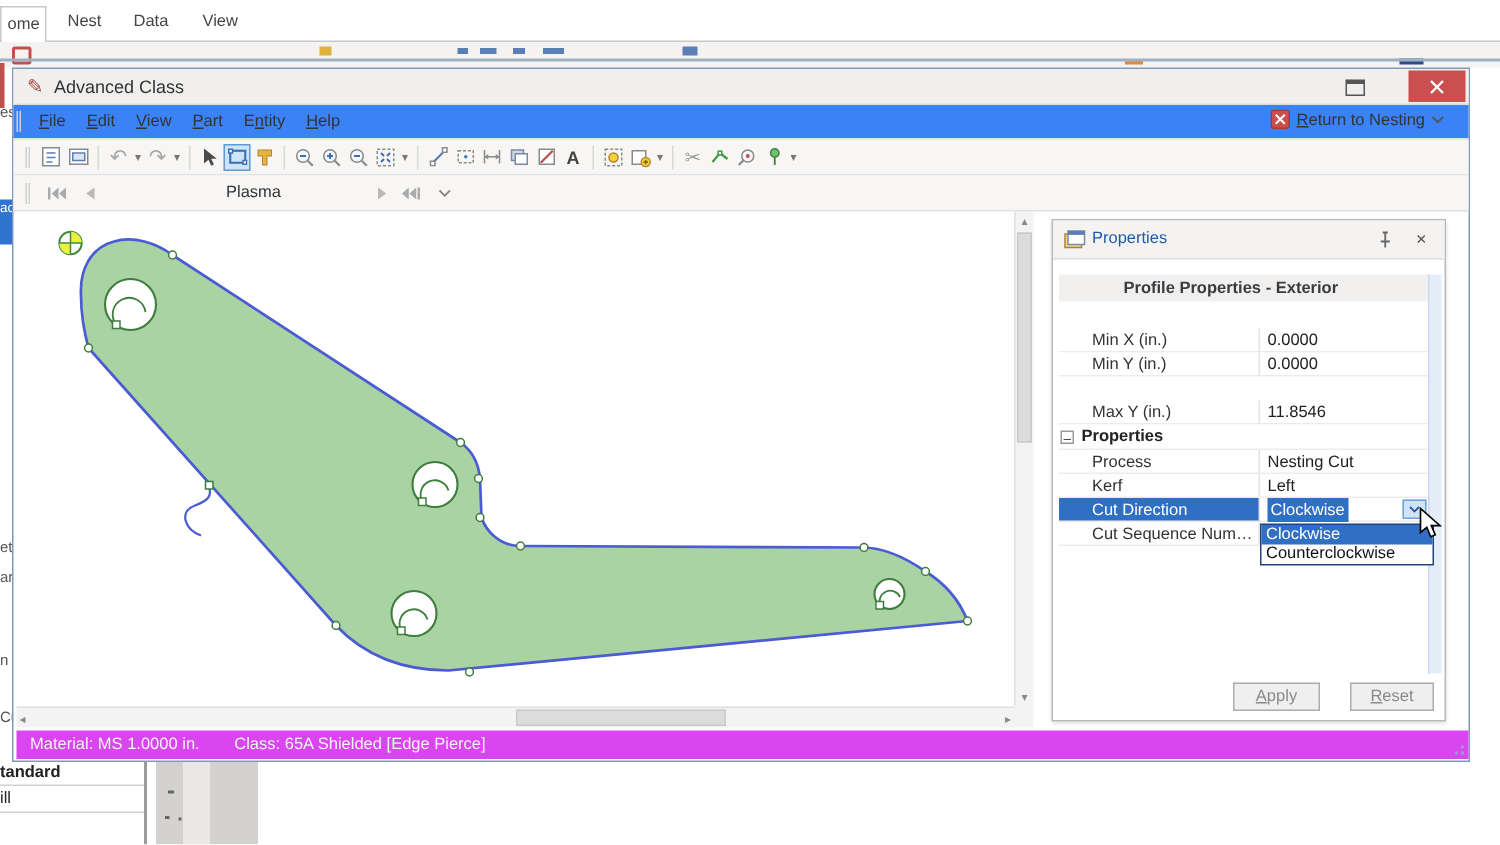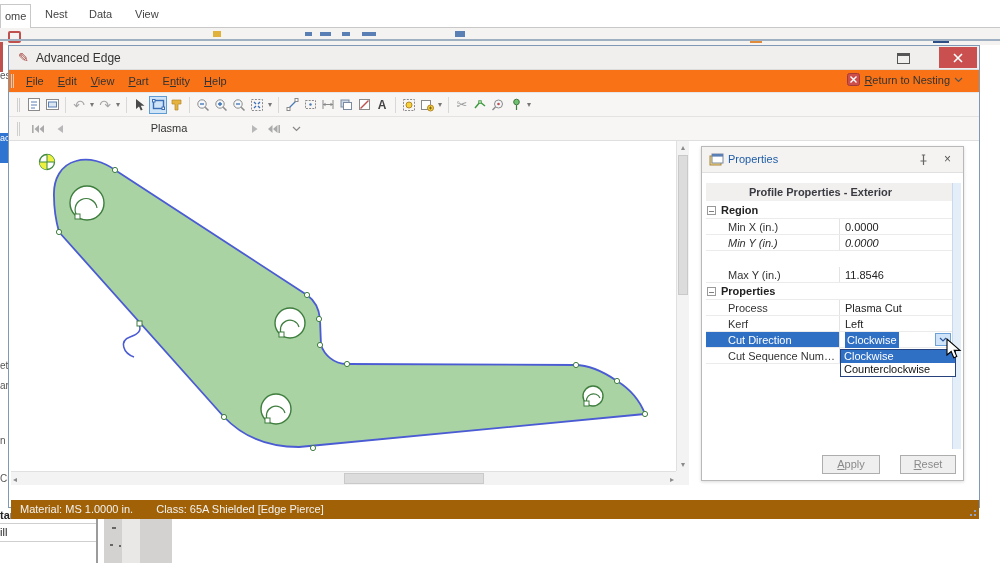--- a/index.html
+++ b/index.html
@@ -11,39 +11,39 @@
   
   .bg-tabs { position:absolute; left:0; top:0; width:1000px; height:28px; background:#fff; border-bottom:1px solid #c8c8c8; }
   .bg-tab { position:absolute; top:8px; color:#444; font-size:11px; }
   .bg-tab.active { top:4px; height:24px; line-height:22px; padding:0 4px; background:#fff; border:1px solid #c8c8c8; border-bottom:none; }
   .ribbon-strip { position:absolute; left:0; top:28px; width:1000px; height:17px; background:#f4f3f2; }
   .frag { position:absolute; overflow:hidden; color:#555; font-size:10px; }
 
   
   .dialog { position:absolute; left:8px; top:45px; width:972px; height:463px; background:#fff; border:1px solid #7e98b5; }
   .titlebar { position:absolute; left:0; top:0; width:970px; height:24px; background:#f0efed; border-bottom:1px solid #dcdcdc; }
-  .menubar { position:absolute; left:0; top:24px; width:970px; height:23px; background:#f97316; border-bottom:1px solid #e6e6e6; display:flex; align-items:center; }
+  .menubar { position:absolute; left:0; top:24px; width:970px; height:23px; background:#3b82f6; border-bottom:1px solid #e6e6e6; display:flex; align-items:center; }
   .menu-item { padding:3px 7px; color:#333; cursor:default; }
   .menu-item .u { text-decoration:underline; }
   .toolbar { position:absolute; left:0; width:970px; height:24px; background:#f7f6f5; border-bottom:1px solid #e3e3e3; display:flex; align-items:center; padding-left:6px; }
   .sep { width:1px; height:16px; background:#d8d8d8; margin:0 4px; }
   .grip { width:3px; height:14px; border-left:1px solid #cfcfcf; border-right:1px solid #cfcfcf; margin:0 5px 0 2px; }
   .tbi { width:18px; height:18px; display:inline-flex; align-items:center; justify-content:center; color:#8a8a8a; }
   .tbi.active-tool { background:#cfe4f7; border:1px solid #5f9bd5; }
   .caret { font-size:8px; color:#777; width:8px; display:inline-flex; justify-content:center; }
 
   
   .canvas { position:absolute; left:2px; top:95px; width:665px; height:330px; background:#fff; overflow:hidden; }
   .vscroll { position:absolute; left:667px; top:95px; width:13px; height:330px; background:#f3f3f3; border-left:1px solid #e0e0e0; }
   .hscroll { position:absolute; left:2px; top:425px; width:665px; height:14px; background:#f3f3f3; border-top:1px solid #e0e0e0; }
   .scorner { position:absolute; left:667px; top:425px; width:13px; height:14px; background:#f3f3f3; }
   .sarrow { position:absolute; color:#8a8a8a; font-size:8px; text-align:center; }
   .thumb { position:absolute; background:#dcdcdc; border:1px solid #c9c9c9; }
 
-  .statusbar { position:absolute; left:2px; top:454px; width:968px; height:19px; background:#a16207; color:#f2f2f2; line-height:19px; padding-left:9px; }
+  .statusbar { position:absolute; left:2px; top:441px; width:968px; height:19px; background:#d946ef; color:#f2f2f2; line-height:19px; padding-left:9px; }
   .statusbar span { margin-right:20px; }
 
   
   .props { position:absolute; left:692px; top:100px; width:263px; height:335px; background:#fff; border:1px solid #b9b9b9; box-shadow:0 1px 3px rgba(0,0,0,.15); }
   .props-title { position:absolute; left:0; top:0; width:261px; height:26px; background:#f4f3f2; border-bottom:1px solid #e0e0e0; }
   .props-title .lbl { position:absolute; left:26px; top:6px; color:#1f5ca8; }
   .sect-hdr { position:absolute; left:4px; top:36px; width:246px; height:18px; background:#f1f0ee; font-weight:bold; color:#3a3a42; line-height:18px; padding-left:43px; }
   .pscroll { position:absolute; left:250px; top:36px; width:9px; height:266px; background:#e4eef9; border-left:1px solid #c9d8ec; }
   .prow, .pgroup { position:absolute; left:4px; width:246px; height:16px; line-height:16px; border-bottom:1px solid #ebebeb; background:#fff; }
   .pgroup { height:17px; line-height:17px; font-weight:bold; color:#222; }
@@ -113,21 +113,21 @@
     <div class="abs" style="left:122px;top:508px;width:18px;height:55px;background:#e9e8e7;"></div>
     <div class="abs" style="left:112px;top:527px;width:4px;height:2px;background:#666;"></div>
     <div class="abs" style="left:110px;top:544px;width:3px;height:2px;background:#666;"></div>
     <div class="abs" style="left:119px;top:545px;width:2px;height:2px;background:#666;"></div>
   </div>
 
   <div class="dialog">
 
     <div class="titlebar">
       <span class="abs" style="left:9px;top:4px;color:#a3433c;font-size:13px;">✎</span>
-      <span class="abs" style="left:27px;top:5px;font-size:12px;color:#333;">Advanced Edge</span>
+      <span class="abs" style="left:27px;top:5px;font-size:12px;color:#333;">Advanced Class</span>
       <span class="winbtn-restore"></span>
       <span class="winbtn-close">
         <svg width="10" height="10" viewBox="0 0 10 10">
             <path d="M1 1 L9 9 M9 1 L1 9" stroke="#fff" stroke-width="1.6"></path>
           </svg>
       </span>
     </div>
 
     <div class="menubar">
       <span class="grip"></span>
@@ -414,44 +414,40 @@
         <span class="lbl">Properties</span>
         <svg class="abs" style="right:34px;top:7px;" width="11" height="12" viewBox="0 0 11 12">
             <path d="M5.5 1 V7 M2.5 7 H8.5 M3.8 1 H7.2 M5.5 7 V11" stroke="#666" stroke-width="1.2" fill="none"></path>
           </svg>
         <span class="abs" style="right:12px;top:5px;color:#555;font-size:12px;">×</span>
       </div>
 
       <div class="sect-hdr">Profile Properties - Exterior</div>
       <div class="pscroll"></div>
 
-      <div class="pgroup" style="top:55px;">
-        <span class="collapse-box"></span>
-        <span class="pgname">Region</span>
-      </div>
       <div class="prow" style="top:72px;">
         <div class="plabel">Min X (in.)</div>
         <div class="pvalue">0.0000</div>
       </div>
-      <div class="prow" style="top:88px;font-style:italic;">
+      <div class="prow" style="top:88px;">
         <div class="plabel">Min Y (in.)</div>
         <div class="pvalue">0.0000</div>
       </div>
       <div class="prow" style="top:120px;">
         <div class="plabel">Max Y (in.)</div>
         <div class="pvalue">11.8546</div>
       </div>
 
       <div class="pgroup" style="top:136px;">
         <span class="collapse-box"></span>
         <span class="pgname">Properties</span>
       </div>
       <div class="prow" style="top:153px;">
         <div class="plabel">Process</div>
-        <div class="pvalue">Plasma Cut</div>
+        <div class="pvalue">Nesting Cut</div>
       </div>
       <div class="prow" style="top:169px;">
         <div class="plabel">Kerf</div>
         <div class="pvalue">Left</div>
       </div>
       <div class="prow hl" style="top:185px;">
         <div class="plabel">Cut Direction</div>
         <div class="pvalue">
           <span class="selchip">Clockwise</span>
           <span class="ddbtn">

